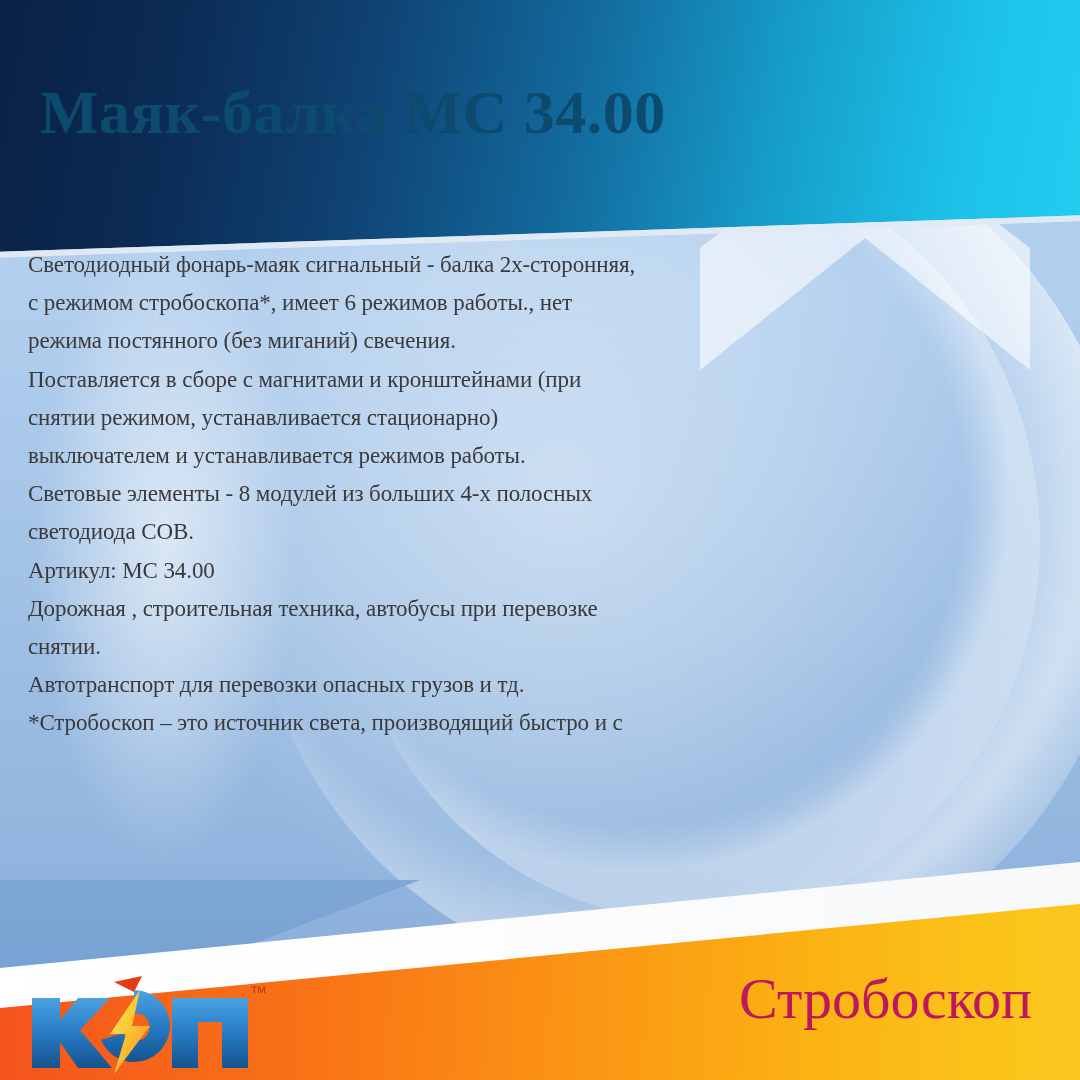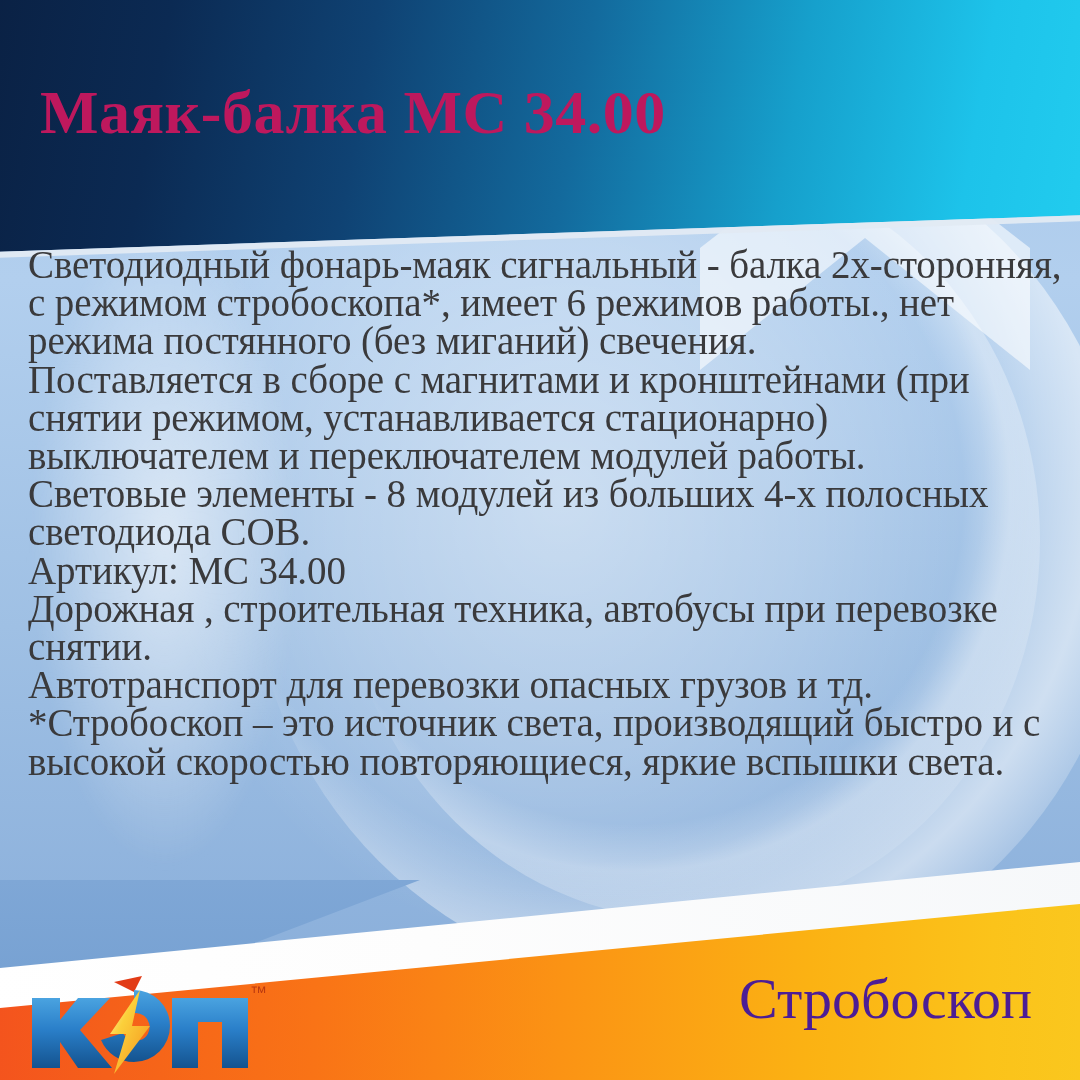--- a/index.html
+++ b/index.html
@@ -155,47 +155,47 @@
     clip-path: polygon(0 150px, 1120px 42px, 1120px 230px, 0 230px);
   }
 
   
   .title {
     position: absolute;
     left: 40px;
     top: 38px;
     font-size: 62px;
     line-height: 1.05;
-    color: #be185d;
+    color: #0c4a6e;
     letter-spacing: 0.5px;
     white-space: nowrap;
   }
 
   .body-text {
     position: absolute;
     left: 28px;
     top: 246px;
     width: 1030px;
     color: #3a3a3c;
-    font-size: 39px;
+    font-size: 23px;
     line-height: 38.2px;
     letter-spacing: -0.1px;
   }
   .body-text p {
     margin: 0;
     white-space: nowrap;
   }
 
   .strobe-word {
     position: absolute;
     right: 48px;
     bottom: 52px;
     font-size: 58px;
     line-height: 1;
-    color: #4c1d95;
+    color: #be185d;
     white-space: nowrap;
   }
 
   
   .logo {
     position: absolute;
     left: 22px;
     bottom: 4px;
     width: 250px;
     height: 104px;
@@ -222,29 +222,28 @@
   <div class="banner-rule"></div>
 
   <h1 class="title">Маяк-балка МС 34.00</h1>
 
   <div class="body-text">
     <p>Светодиодный фонарь-маяк сигнальный - балка 2х-сторонняя,</p>
     <p>с режимом стробоскопа*, имеет 6 режимов работы., нет</p>
     <p>режима постянного (без миганий) свечения.</p>
     <p>Поставляется в сборе с магнитами и кронштейнами (при</p>
     <p>снятии режимом, устанавливается стационарно)</p>
-    <p>выключателем и переключателем модулей работы.</p>
+    <p>выключателем и устанавливается режимов работы.</p>
     <p>Световые элементы - 8 модулей из больших 4-х полосных</p>
     <p>светодиода COB.</p>
     <p>Артикул: МС 34.00</p>
     <p>Дорожная , строительная техника, автобусы при перевозке</p>
     <p>снятии.</p>
     <p>Автотранспорт для перевозки опасных грузов и тд.</p>
     <p>*Стробоскоп – это источник света, производящий быстро и с</p>
-    <p>высокой скоростью повторяющиеся, яркие вспышки света.</p>
   </div>
 
   <div class="bottom-wedge"></div>
   <div class="bottom-white"></div>
   <div class="bottom-orange"></div>
 
   <div class="strobe-word">Стробоскоп</div>
 
   <div class="logo">
     <svg viewBox="0 0 250 104" width="250" height="104" aria-hidden="true">

